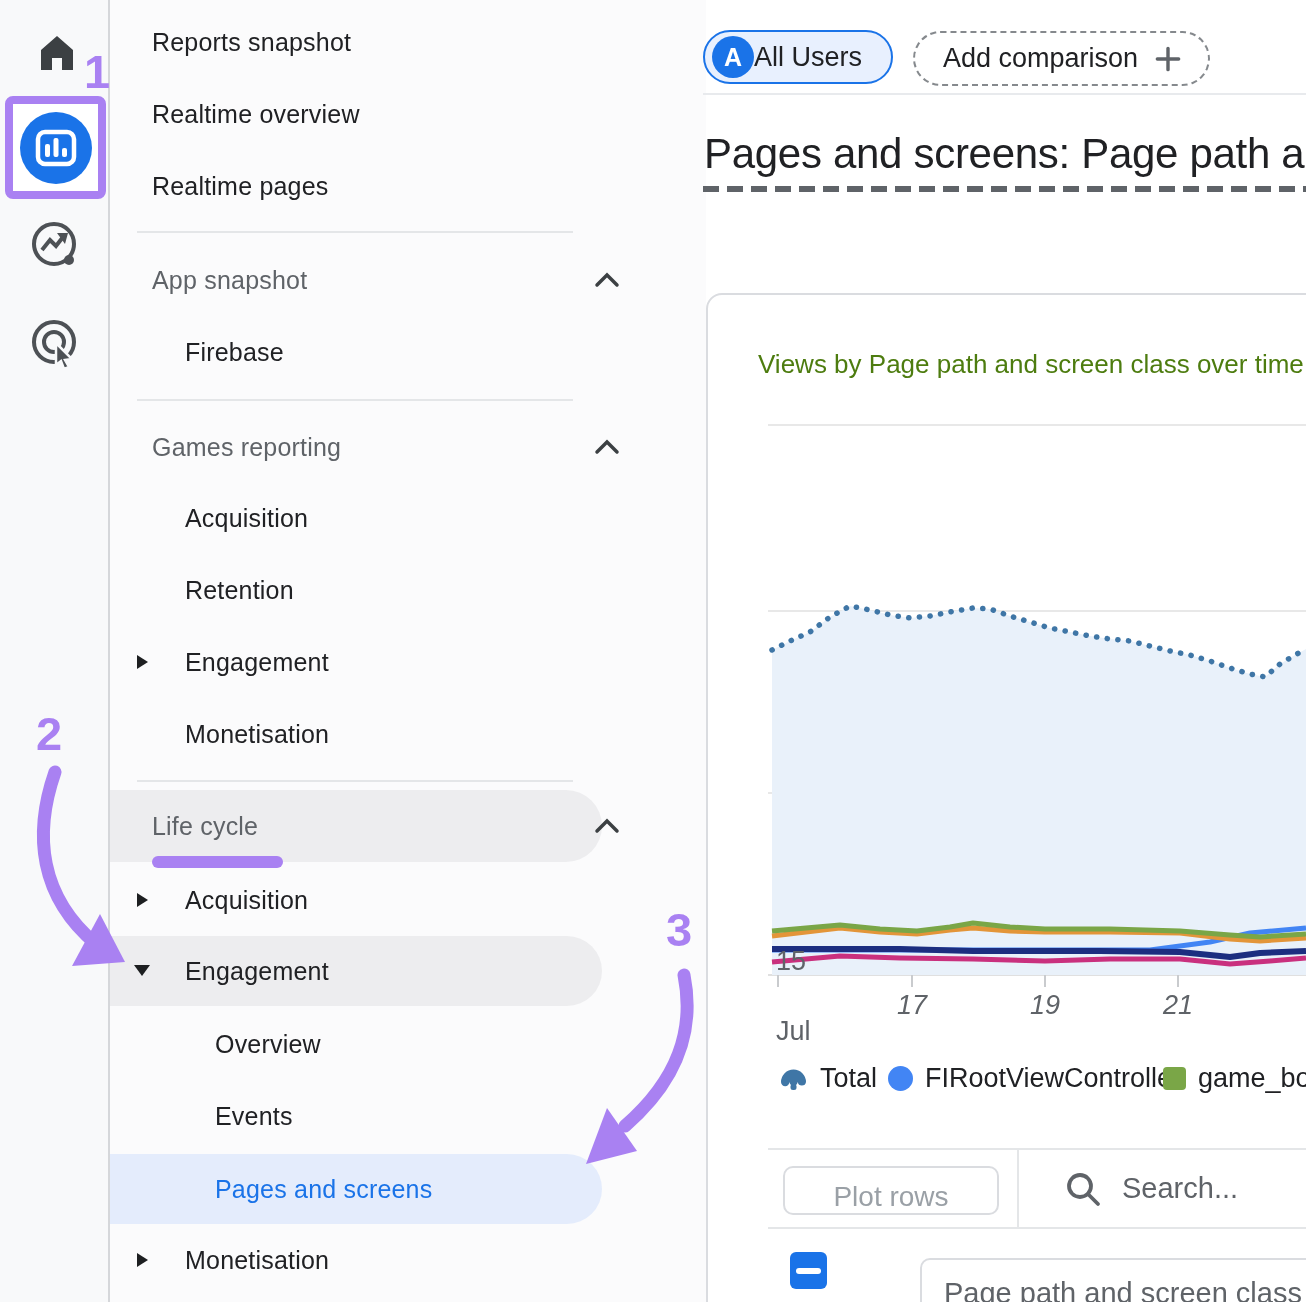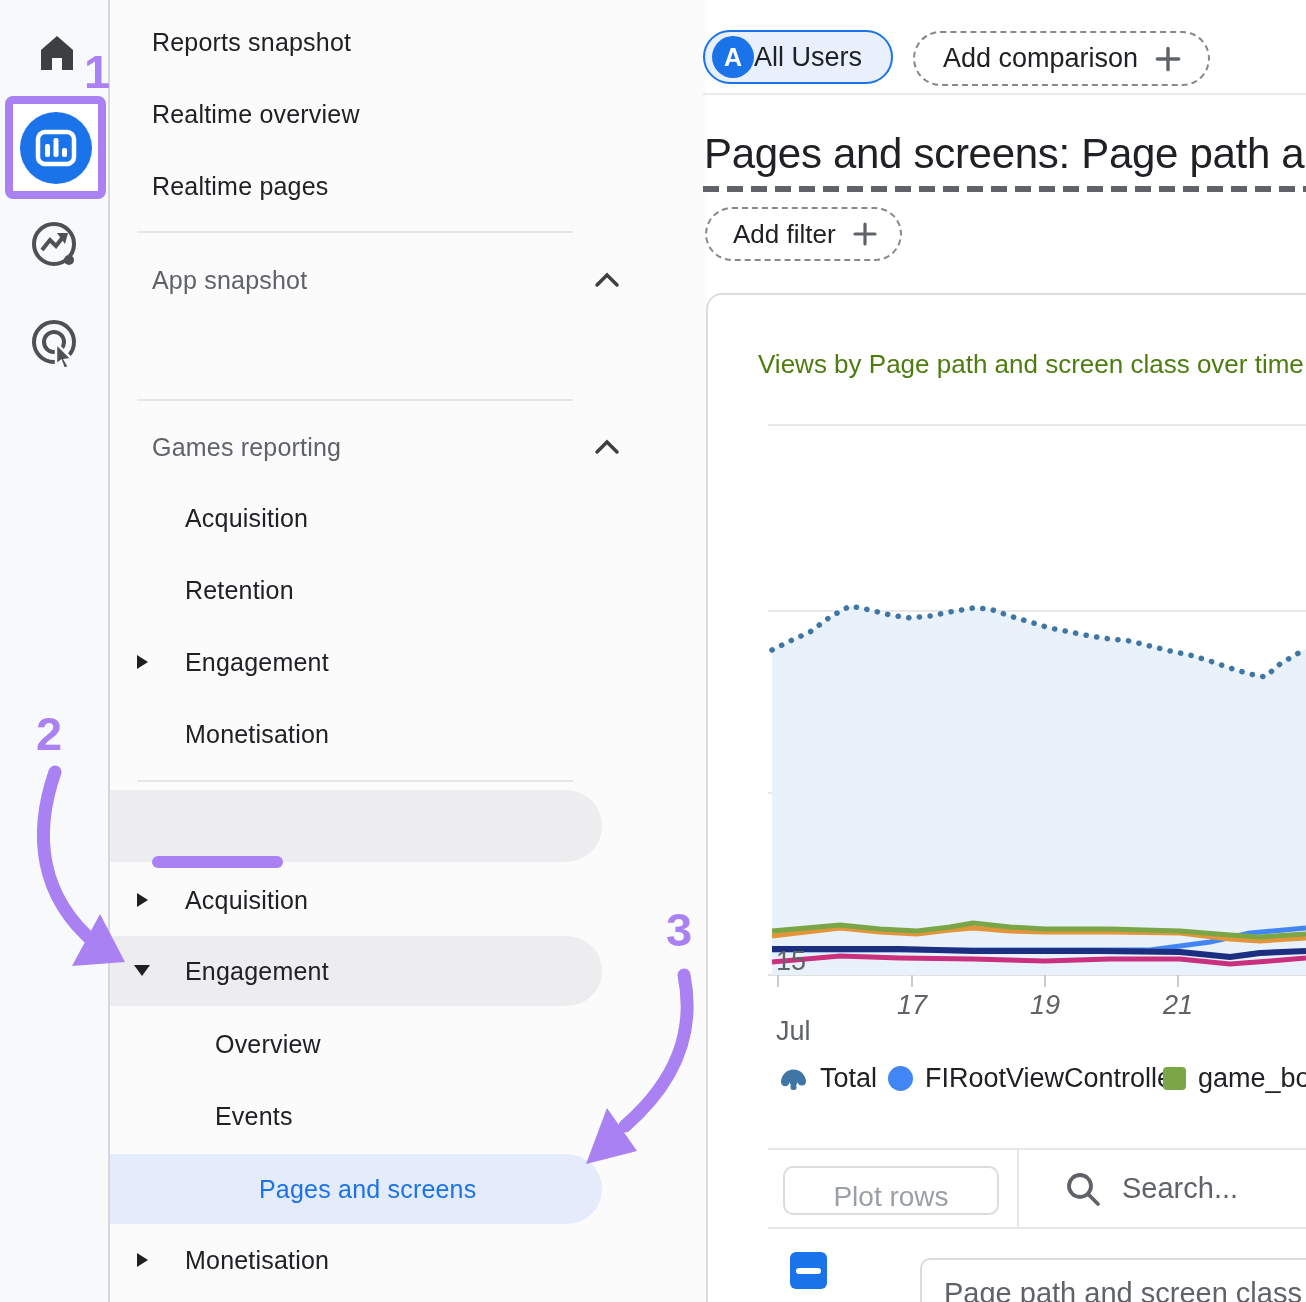--- a/index.html
+++ b/index.html
@@ -23,21 +23,21 @@
   .nav-div{position:absolute;left:27px;width:436px;height:2px;background:#e4e6e8;}
   .pill{position:absolute;left:0;width:492px;background:#ededef;border-radius:0 36px 36px 0;}
   .pill-blue{background:#e4ecfc;}
   .chev{position:absolute;left:442px;}
   .tri-r{width:0;height:0;border-top:7px solid transparent;border-bottom:7px solid transparent;
          border-left:11px solid #1d1f21;position:absolute;}
   .tri-d{width:0;height:0;border-left:8px solid transparent;border-right:8px solid transparent;
          border-top:11px solid #1d1f21;position:absolute;}
   .purple-underline{position:absolute;left:42px;top:856px;width:131px;height:12px;
                     border-radius:6px;background:#a981f2;}
-  .nav-selected{color:#1a73e8;margin-left:44px;}
+  .nav-selected{color:#1a73e8;}
 
   
   .anno-num{position:absolute;font-size:47px;font-weight:700;color:#a981f2;z-index:50;}
   #anno-arrows{position:absolute;left:0;top:0;z-index:49;pointer-events:none;}
 
   
   .chip{position:absolute;display:flex;align-items:center;box-sizing:border-box;
         font-size:27px;color:#202124;}
   .chip-audience{left:703px;top:30px;height:54px;width:190px;border:2px solid #1a73e8;
                  border-radius:28px;background:#e8f0fe;padding-left:7px;}
@@ -124,20 +124,23 @@
         <span>Realtime overview</span>
       </div>
     <div class="nav-div" style="top:231px"></div>
 
     <div class="nav-row nav-header" style="left:42px;top:244px">
       <span>App snapshot</span>
       <svg class="chev" width="26" height="16" viewBox="0 0 26 16">
         <polyline points="3,13 13,3 23,13" fill="none" stroke="#3c4043" stroke-width="3.5" stroke-linecap="round"></polyline>
         </svg>
     </div>
+    <div class="nav-row" style="left:75px;top:316px">
+        <span>Firebase</span>
+      </div>
     <div class="nav-div" style="top:399px"></div>
 
     <div class="nav-row nav-header" style="left:42px;top:411px">
       <span>Games reporting</span>
       <svg class="chev" width="26" height="16" viewBox="0 0 26 16">
         <polyline points="3,13 13,3 23,13" fill="none" stroke="#3c4043" stroke-width="3.5" stroke-linecap="round"></polyline>
         </svg>
     </div>
     <div class="nav-row" style="left:75px;top:482px">
         <span>Acquisition</span>
@@ -147,20 +150,26 @@
       </div>
     <div class="tri-r" style="left:27px;top:655px"></div>
     <div class="nav-row" style="left:75px;top:626px">
         <span>Engagement</span>
       </div>
     <div class="nav-row" style="left:75px;top:698px">
         <span>Monetisation</span>
       </div>
     <div class="nav-div" style="top:780px"></div>
 
+    <div class="nav-row nav-header" style="left:42px;top:790px">
+      <span>Life cycle</span>
+      <svg class="chev" width="26" height="16" viewBox="0 0 26 16">
+        <polyline points="3,13 13,3 23,13" fill="none" stroke="#3c4043" stroke-width="3.5" stroke-linecap="round"></polyline>
+        </svg>
+    </div>
     <div class="tri-r" style="left:27px;top:893px"></div>
     <div class="nav-row" style="left:75px;top:864px">
         <span>Acquisition</span>
       </div>
     <div class="tri-d" style="left:24px;top:965px"></div>
     <div class="nav-row" style="left:75px;top:936px;height:70px">
         <span>Engagement</span>
       </div>
     <div class="nav-row" style="left:105px;top:1008px">
         <span>Overview</span>
@@ -183,26 +192,20 @@
   </div>
   <div class="chip chip-dashed chip-compare">
     <span>Add comparison</span>
     <svg width="32" height="32" viewBox="0 0 30 30">
       <path d="M15 5 V25 M5 15 H25" stroke="#5f6368" stroke-width="3.2" stroke-linecap="round"></path>
       </svg>
   </div>
   <div class="hdr-div"></div>
   <h1 class="page-title" style="margin:0;font-weight:400">Pages and screens: Page path and screen class</h1>
   <div class="title-dashes"></div>
-  <div class="chip chip-dashed chip-filter">
-    <span>Add filter</span>
-    <svg width="30" height="30" viewBox="0 0 30 30">
-      <path d="M15 5 V25 M5 15 H25" stroke="#5f6368" stroke-width="3.2" stroke-linecap="round"></path>
-      </svg>
-  </div>
 
   <div class="card"></div>
   <div class="chart-title">Views by Page path and screen class over time</div>
 
   <svg id="plot" width="600" height="1009" viewBox="0 0 600 1009">
     <line x1="62" y1="132" x2="600" y2="132" stroke="#e8e8e8" stroke-width="2"></line>
     <line x1="62" y1="318" x2="600" y2="318" stroke="#e8e8e8" stroke-width="2"></line>
     <line x1="62" y1="500" x2="600" y2="500" stroke="#e8e8e8" stroke-width="2"></line>
     <line x1="62" y1="682" x2="600" y2="682" stroke="#e0e0e0" stroke-width="2"></line>
     <g id="series-layer">

